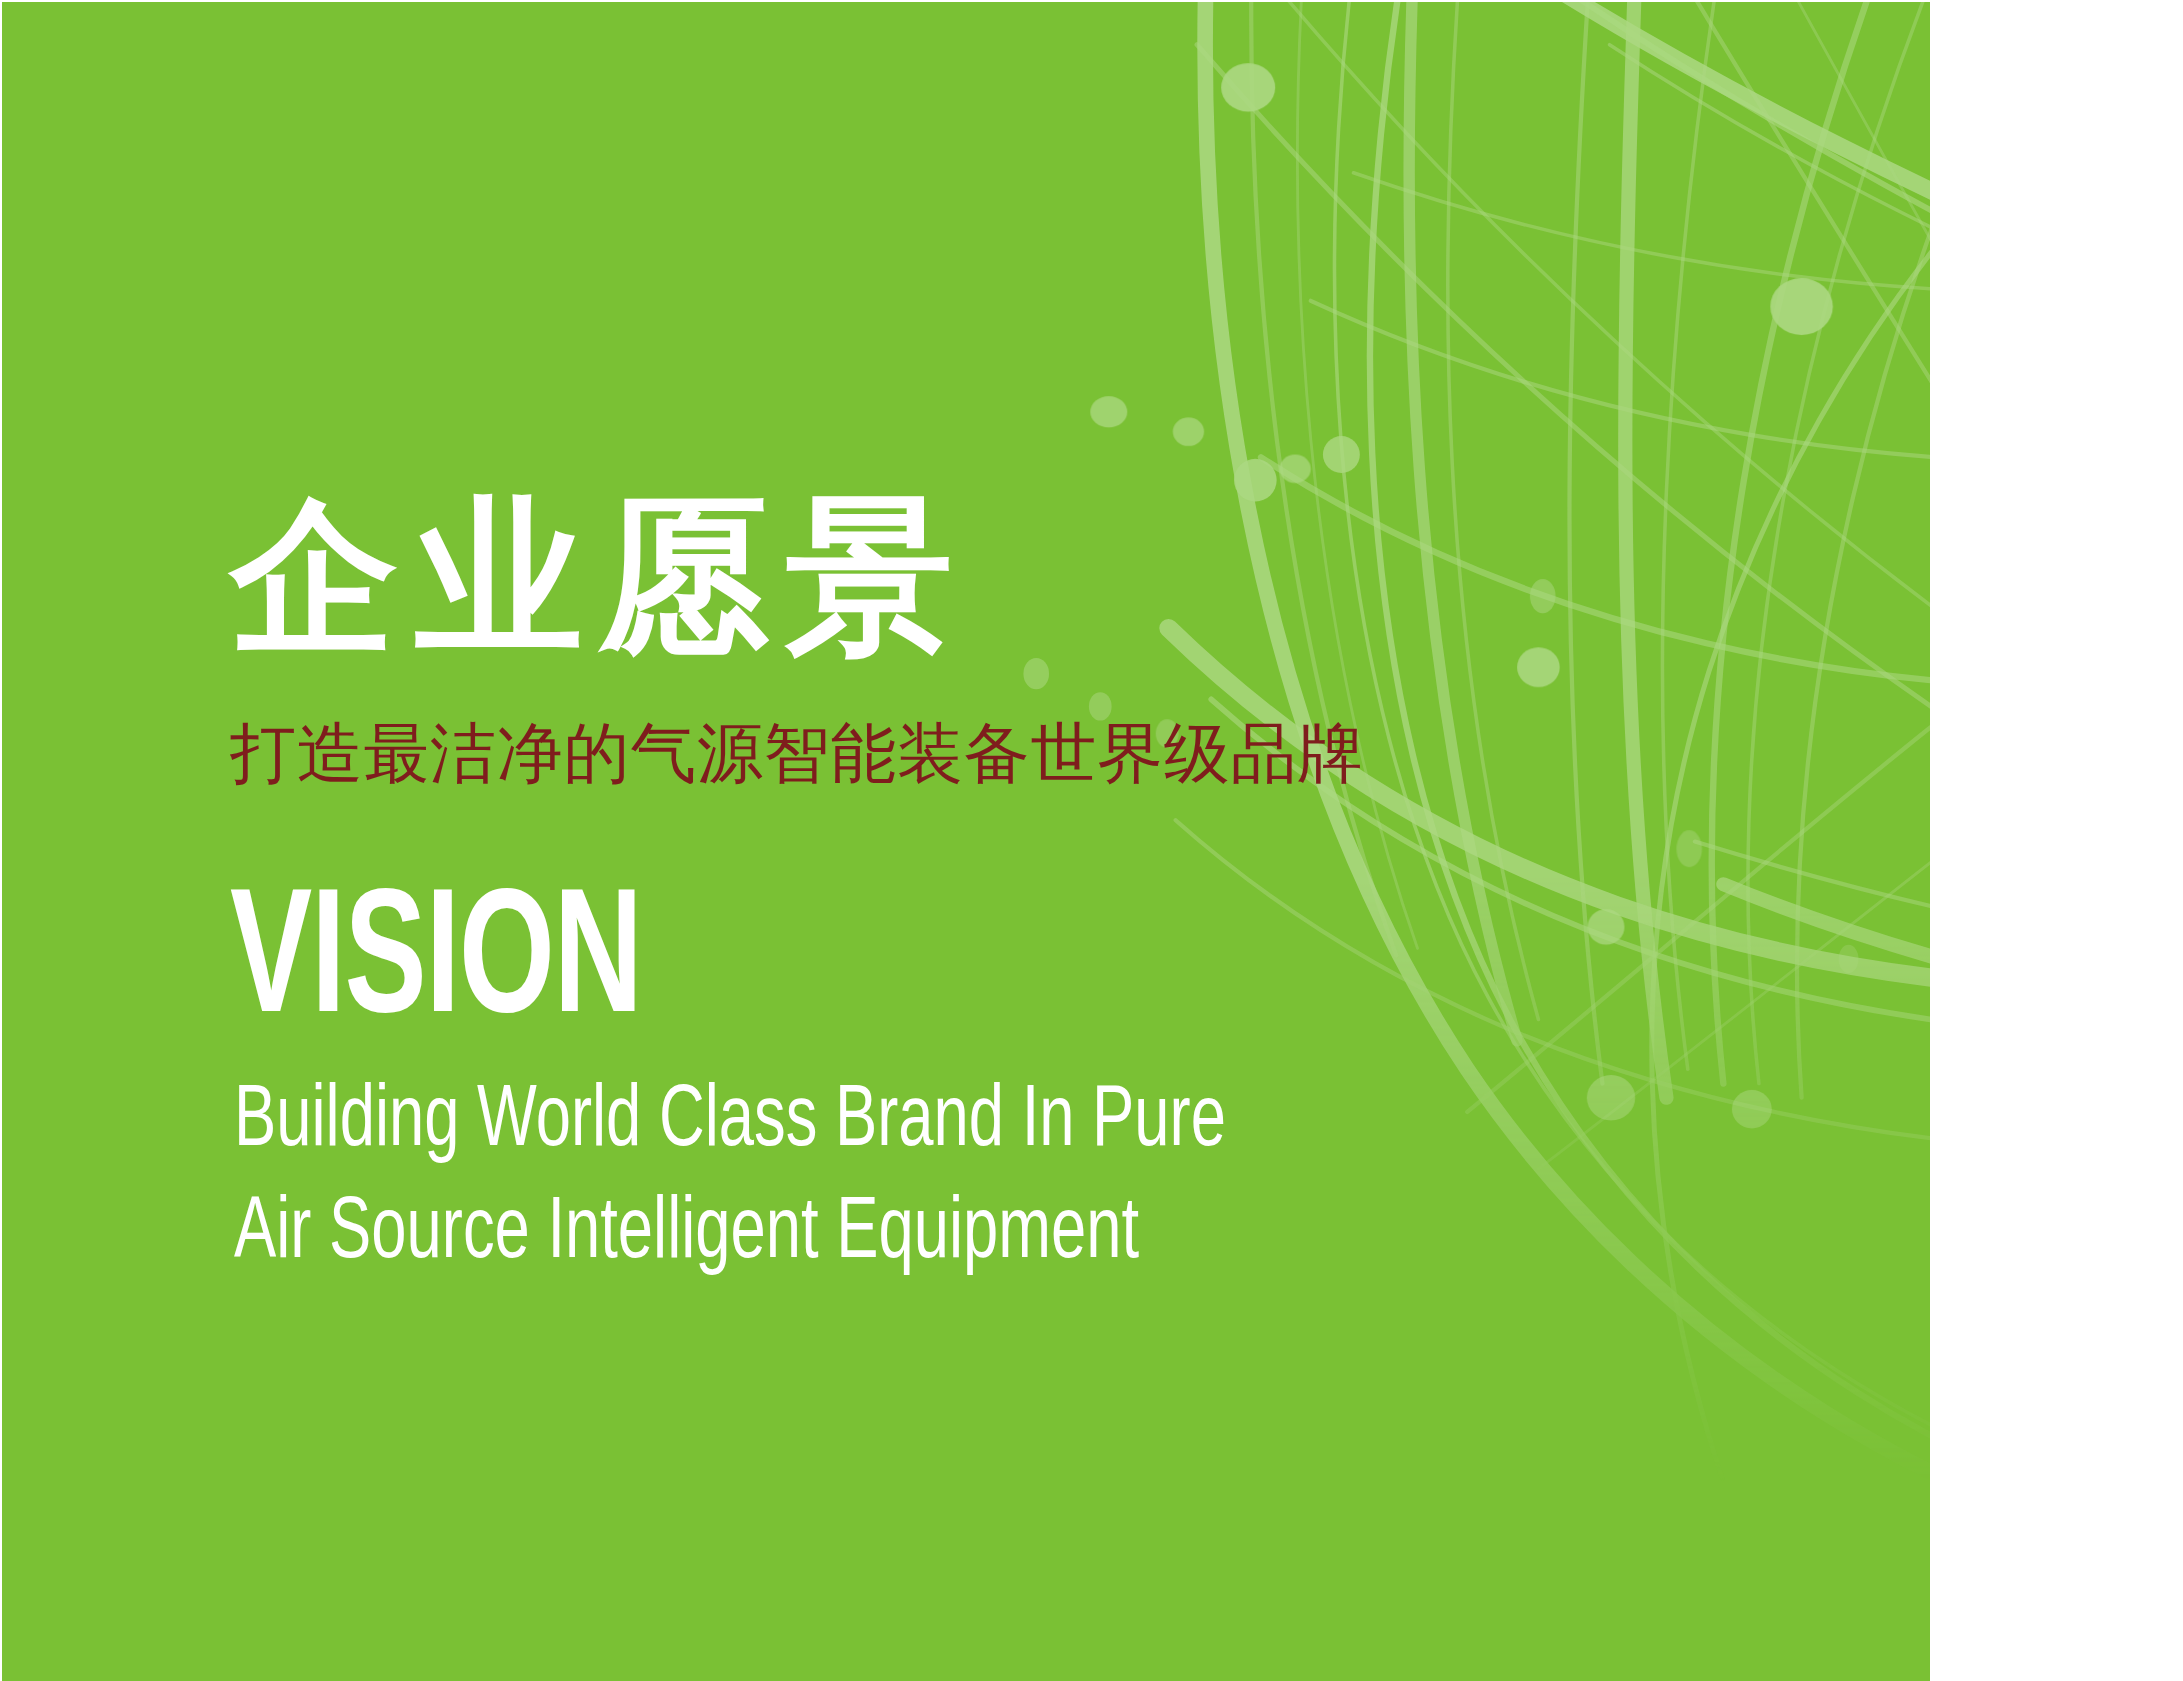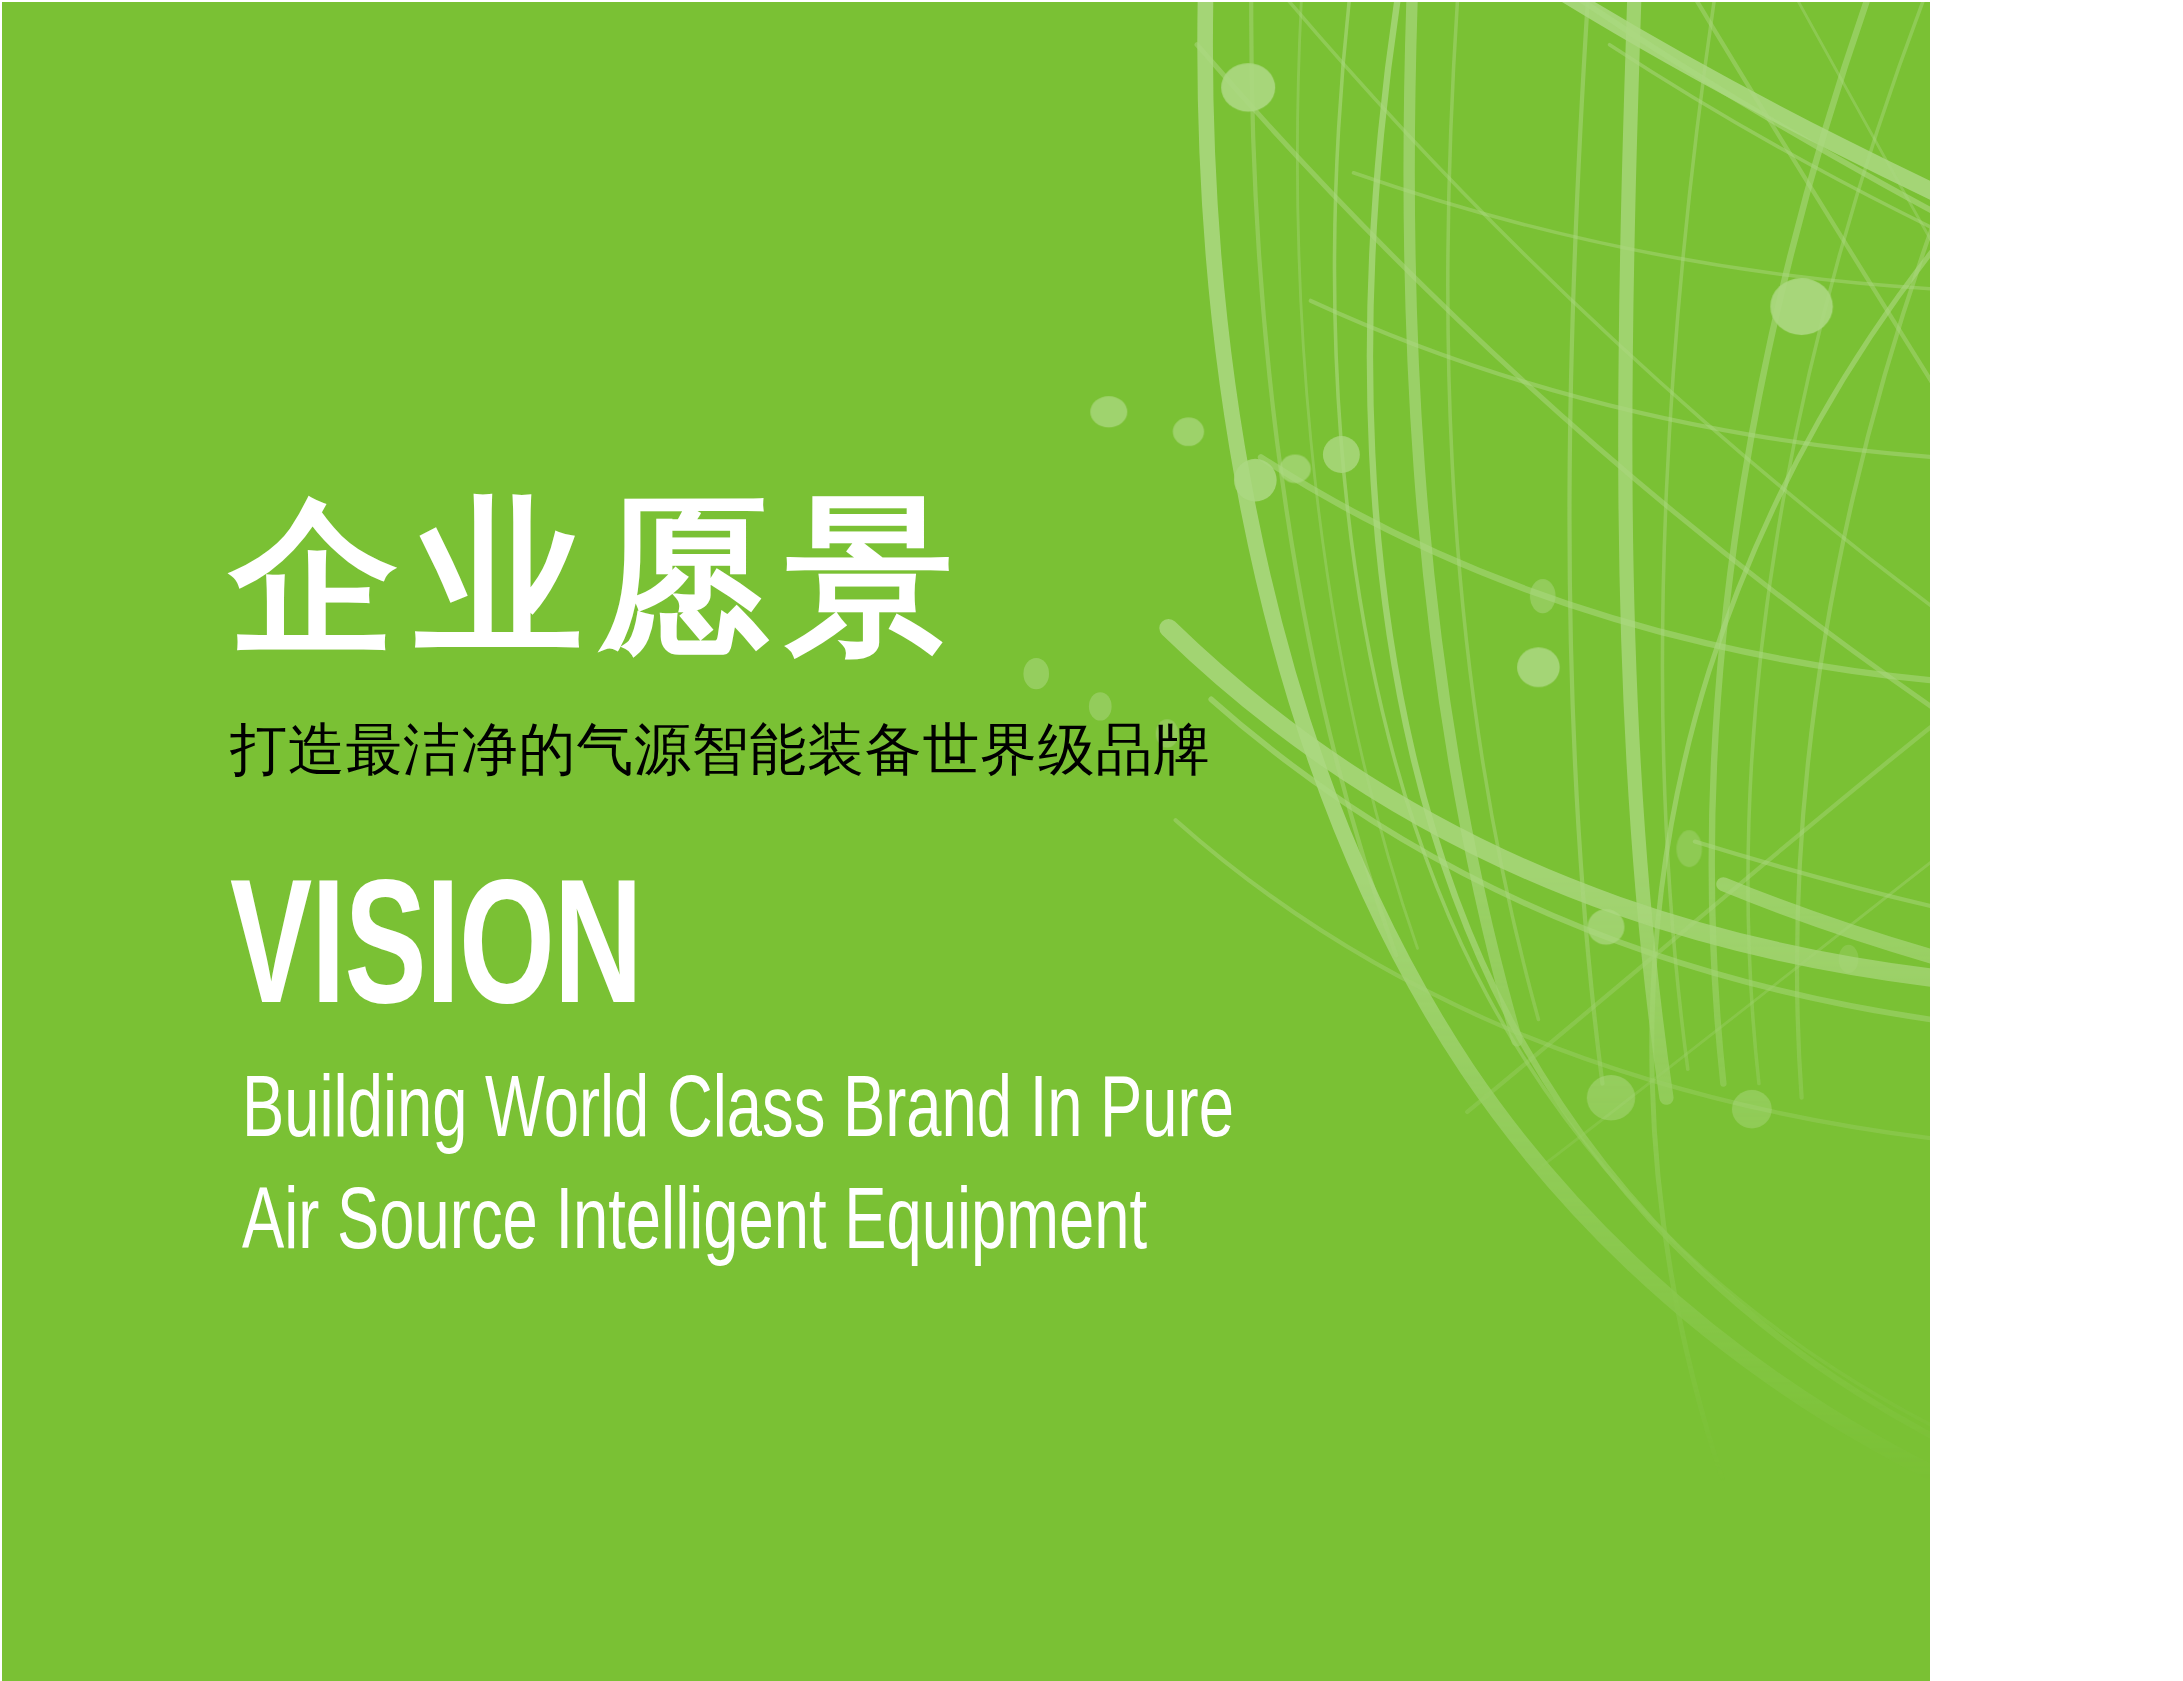--- a/index.html
+++ b/index.html
@@ -44,22 +44,22 @@
     font-size: 168px;
     line-height: 1.0;
     font-weight: 700;
     letter-spacing: 17px;
     white-space: nowrap;
     margin: 0;
     font-family: "DejaVu Sans", "Liberation Sans", sans-serif;
   }
 
   .cn-sub {
-    color: #000000;
-    font-size: 57px;
+    color: #7f1d1d;
+    font-size: 66px;
     line-height: 1.0;
     font-weight: 400;
     letter-spacing: 0.7px;
     white-space: nowrap;
     margin: 60px 0 0 0;
     font-family: "DejaVu Sans", "Liberation Sans", sans-serif;
   }
 
   .vision-word {
     color: #ffffff;
@@ -68,21 +68,21 @@
     font-weight: 700;
     letter-spacing: -1.4px;
     margin: 75px 0 0 0;
     white-space: nowrap;
     transform: scaleX(0.70);
     transform-origin: left top;
     font-family: "Liberation Sans", "DejaVu Sans", sans-serif;
   }
 
   .en-lines {
-    margin: 33px 0 0 12px;
+    margin: 33px 0 0 4px;
   }
 
   .en-line {
     color: #ffffff;
     font-size: 88px;
     line-height: 1.0;
     font-weight: 400;
     letter-spacing: 0px;
     white-space: nowrap;
     margin: 0 0 24px 0;

